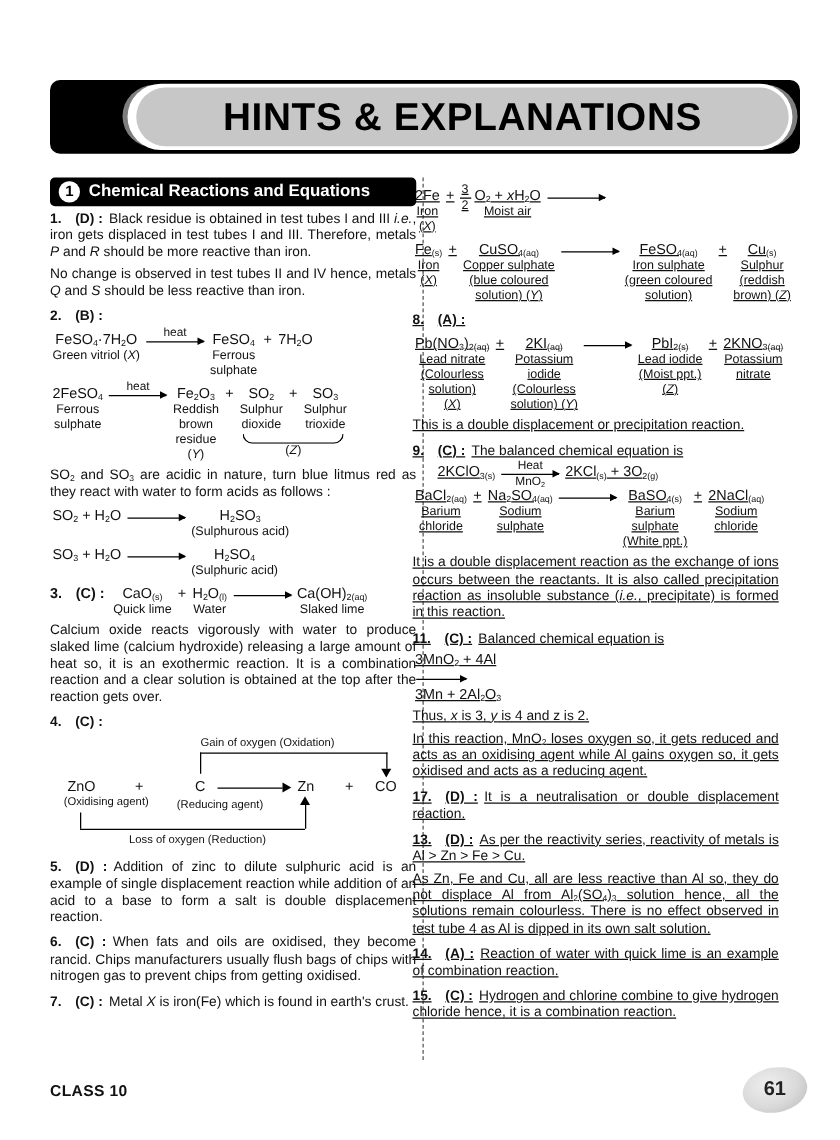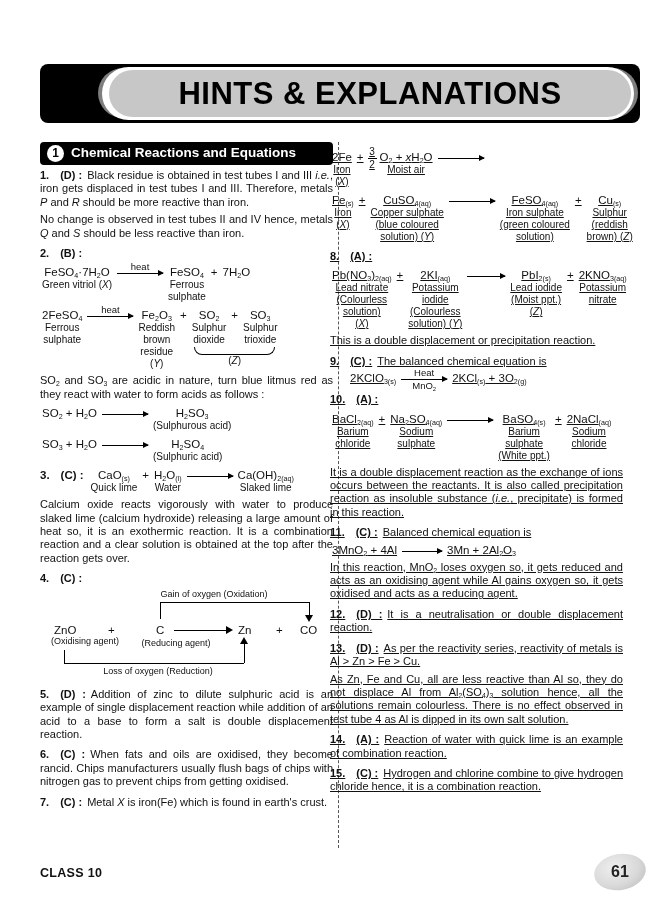--- a/index.html
+++ b/index.html
@@ -356,23 +356,20 @@
     <span class="harr">
       <span class="al">Heat</span>
       <span class="ln"></span>
       <span class="bl">MnO<sub>2</sub></span>
     </span>
     <span class="term">
       <span class="f">2KCl<sub>(s)</sub> + 3O<sub>2(g)</sub></span>
     </span>
   </div>
 
-  <p class="para" style="margin-top:8px;">
-    <b class="qn">10.</b><b class="ak">(A) :</b>
-  </p>
 
   <div class="eq">
     <span class="term">
       <span class="f">BaCl<sub>2(aq)</sub></span>
       <span class="lbl">Barium</span>
       <span class="lbl">chloride</span>
     </span>
     <span class="op">+</span>
     <span class="term">
       <span class="f">Na<sub>2</sub>SO<sub>4(aq)</sub></span>
@@ -397,38 +394,41 @@
   </div>
 
   <p class="para">
     <span>It is a double displacement reaction as the exchange of ions occurs between the reactants. It is also called precipitation reaction as insoluble substance (<i>i.e.</i>, precipitate) is formed in this reaction.</span>
   </p>
 
   <p class="para q">
     <b class="qn">11.</b><b class="ak">(C) :</b><span>Balanced chemical equation is</span>
   </p>
 
-  <div class="eq" style="margin:1px 0 2px;">
+  <div class="eq" style="margin:1px 0 2px;flex-direction:column;">
     <span class="term">
       <span class="f">3MnO<sub>2</sub> + 4Al</span>
     </span>
     <span class="harr" style="width:40px;">
         <span class="ln"></span>
       </span>
     <span class="term">
       <span class="f">3Mn + 2Al<sub>2</sub>O<sub>3</sub></span>
     </span>
   </div>
 
   <p class="para">
+    <span>Thus, <i>x</i> is 3, <i>y</i> is 4 and z is 2.</span>
+  </p>
+  <p class="para">
     <span>In this reaction, MnO<sub>2</sub> loses oxygen so, it gets reduced and acts as an oxidising agent while Al gains oxygen so, it gets oxidised and acts as a reducing agent.</span>
   </p>
 
   <p class="para q">
-    <b class="qn">12.</b><b class="ak">(D) :</b><span>It is a neutralisation or double displacement reaction.</span>
+    <b class="qn">17.</b><b class="ak">(D) :</b><span>It is a neutralisation or double displacement reaction.</span>
   </p>
 
   <p class="para q">
     <b class="qn">13.</b><b class="ak">(D) :</b><span>As per the reactivity series, reactivity of metals is Al &gt; Zn &gt; Fe &gt; Cu.</span>
   </p>
   <p class="para">
     <span>As Zn, Fe and Cu, all are less reactive than Al so, they do not displace Al from Al<sub>2</sub>(SO<sub>4</sub>)<sub>3</sub> solution hence, all the solutions remain colourless. There is no effect observed in test tube 4 as Al is dipped in its own salt solution.</span>
   </p>
 
   <p class="para q">

